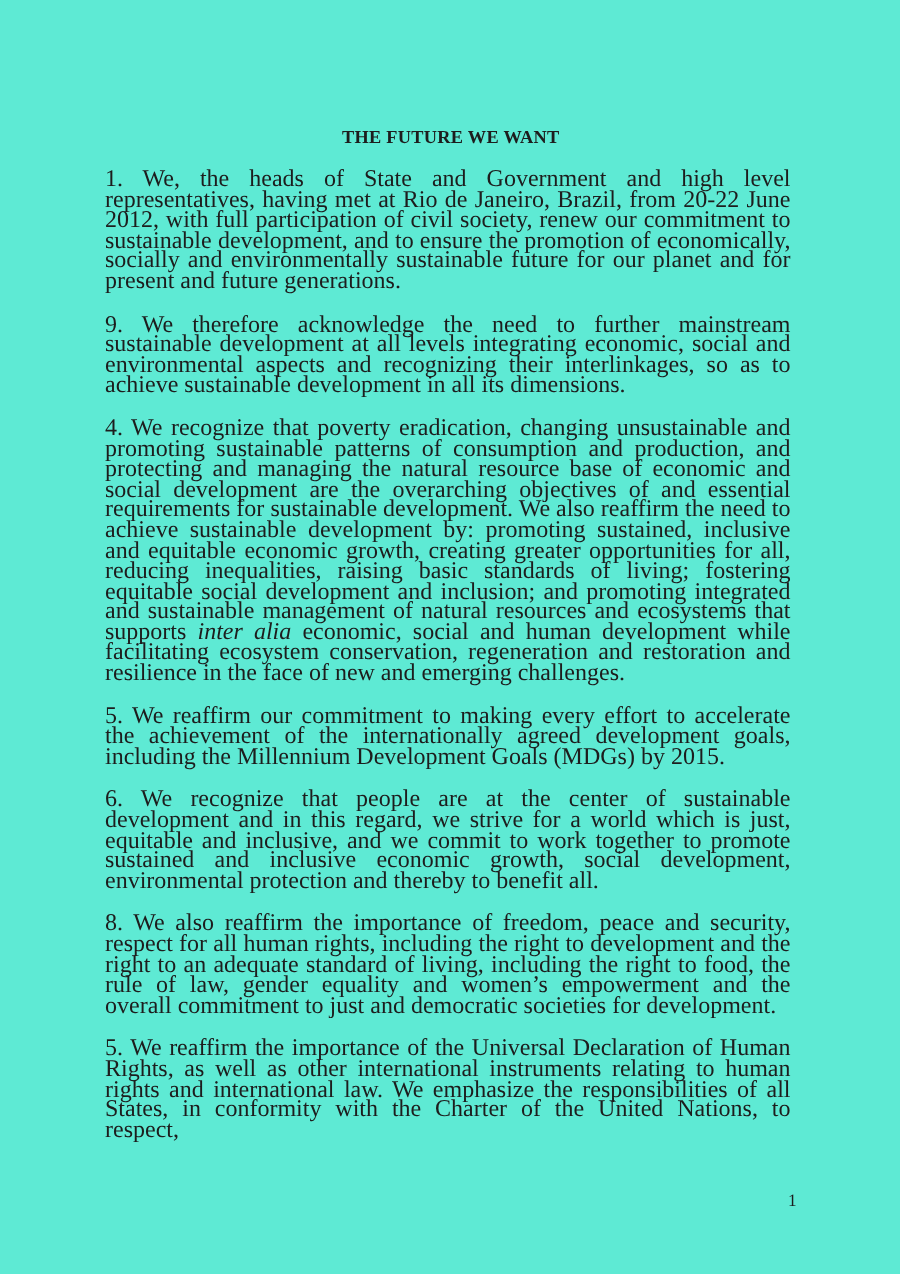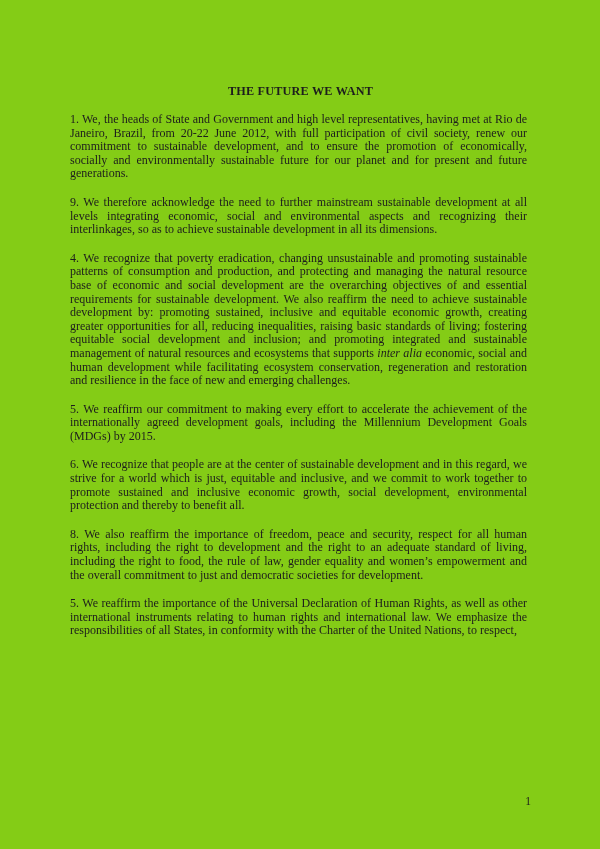--- a/index.html
+++ b/index.html
@@ -10,21 +10,21 @@
     width: 600px;
     height: 849px;
     background: #ffffff;
     font-family: "Liberation Serif", "DejaVu Serif", serif;
     color: #1d1d1d;
   }
   .page {
     position: relative;
     width: 600px;
     height: 849px;
-    background: #84cc16;
+    background: #5eead4;
     overflow: hidden;
   }
   .content {
     position: absolute;
     left: 70px;
     top: 84px;
     width: 461px;
   }
   .doc-title {
     margin: 0;
@@ -37,21 +37,21 @@
   .section-heading {
     margin: 17px 0 0 0;
     text-align: center;
     font-size: 12.2px;
     line-height: 14px;
     font-weight: bold;
     text-decoration: underline;
   }
   .para {
     margin: 15px 4px 0 0;
-    font-size: 12px;
+    font-size: 16px;
     line-height: 13.6px;
     text-align: justify;
   }
   .italic {
     font-style: italic;
   }
   .page-number {
     position: absolute;
     top: 794px;
     left: 70px;

